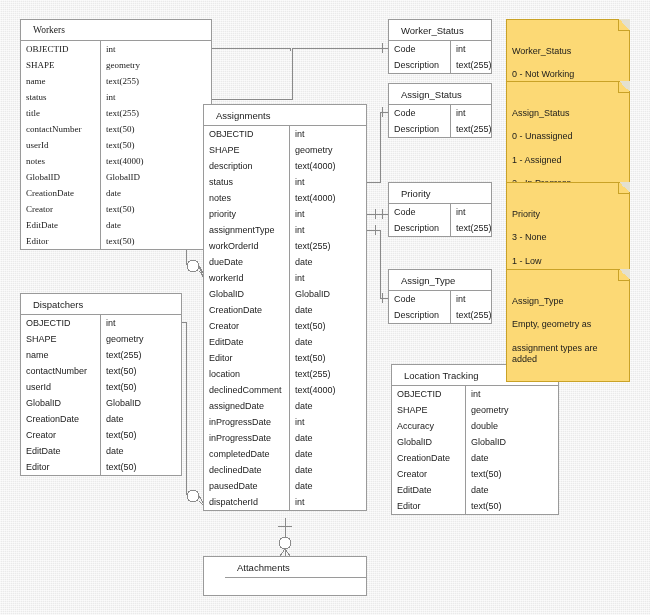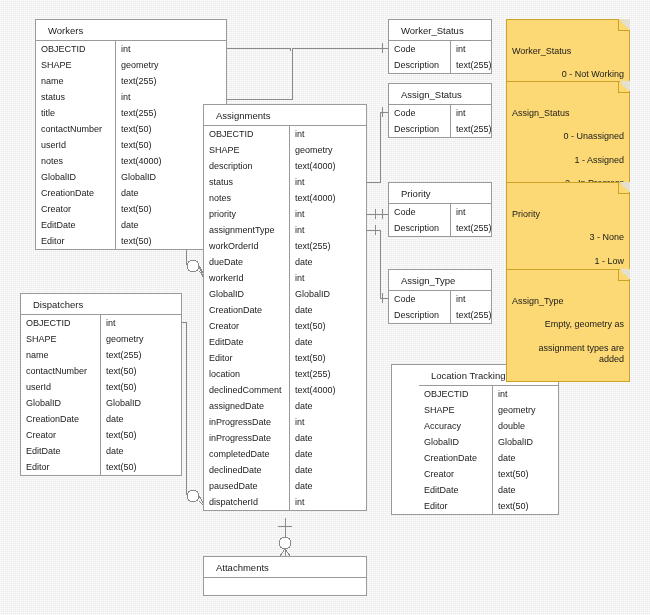--- a/index.html
+++ b/index.html
@@ -80,21 +80,21 @@
   }
   .note .fold {
     position: absolute;
     top: -1px; right: -1px;
     width: 12px; height: 12px;
     background: linear-gradient(225deg, #e3e0d0 0%, #e3e0d0 50%, transparent 50%);
     border-left: 1px solid #c9a227;
     border-bottom: 1px solid #c9a227;
   }
   .note-title { display: block; }
-  .note-line { display: block; text-align: right; }
+  .note-line { display: block; }
 </style>
 </head>
 <body>
 
 <svg id="wires" viewBox="0 0 650 615" width="650" height="615">
   <g fill="none" stroke="#8a8a8a" stroke-width="1" shape-rendering="crispEdges">
 
     <path d="M181,48 L191,48 L191,51 M191,48 L191,99 M191,48 L290,48 L290,51"></path>
     <path d="M181,48 L191,48 L191,99 L292,99 L292,48 L388,48"></path>
 
@@ -129,21 +129,21 @@
     <path d="M285,518 L285,548"></path>
     <line x1="278" y1="526" x2="292" y2="526"></line>
     <circle cx="285" cy="543" r="6" fill="#ffffff" stroke="#8a8a8a" stroke-width="1"></circle>
     <path d="M285,549 L277,560"></path>
     <path d="M285,549 L293,560"></path>
     <path d="M285,549 L285,560"></path>
     <path d="M285,560 L285,558"></path>
   </g>
 </svg>
 
-<div class="entity w-wide" style="left:35px; top:19px; width:192px;">
+<div class="entity w-wide" style="left:20px; top:19px; width:192px;font-family:Liberation Serif, serif;">
   <div class="entity-title">Workers</div>
   <div class="rows">
       <div class="row">
         <span class="fname">OBJECTID</span>
         <span class="ftype">int</span>
       </div>
       <div class="row">
         <span class="fname">SHAPE</span>
         <span class="ftype">geometry</span>
       </div>
@@ -391,21 +391,21 @@
         <span class="fname">Code</span>
         <span class="ftype">int</span>
       </div>
       <div class="row">
         <span class="fname">Description</span>
         <span class="ftype">text(255)</span>
       </div>
     </div>
 </div>
 
-<div class="entity w-loc" style="left:391px; top:364px; width:168px;padding-left:27px;">
+<div class="entity w-loc" style="left:391px; top:364px; width:168px;">
   <div class="entity-title">Location Tracking</div>
   <div class="rows">
       <div class="row">
         <span class="fname">OBJECTID</span>
         <span class="ftype">int</span>
       </div>
       <div class="row">
         <span class="fname">SHAPE</span>
         <span class="ftype">geometry</span>
       </div>
@@ -429,21 +429,21 @@
         <span class="fname">EditDate</span>
         <span class="ftype">date</span>
       </div>
       <div class="row">
         <span class="fname">Editor</span>
         <span class="ftype">text(50)</span>
       </div>
     </div>
 </div>
 
-<div class="entity" style="left:203px; top:556px; width:164px;">
+<div class="entity" style="left:203px; top:556px; width:164px;padding-left:21px;">
   <div class="entity-title">Attachments</div>
   <div class="rows">
     <div class="empty-row"></div>
   </div>
 </div>
 
 <div class="note" style="left:506px; top:19px; width:124px;">
   <span class="fold"></span>
   <span class="note-title">Worker_Status</span>
   <span class="note-line">0 - Not Working</span>

